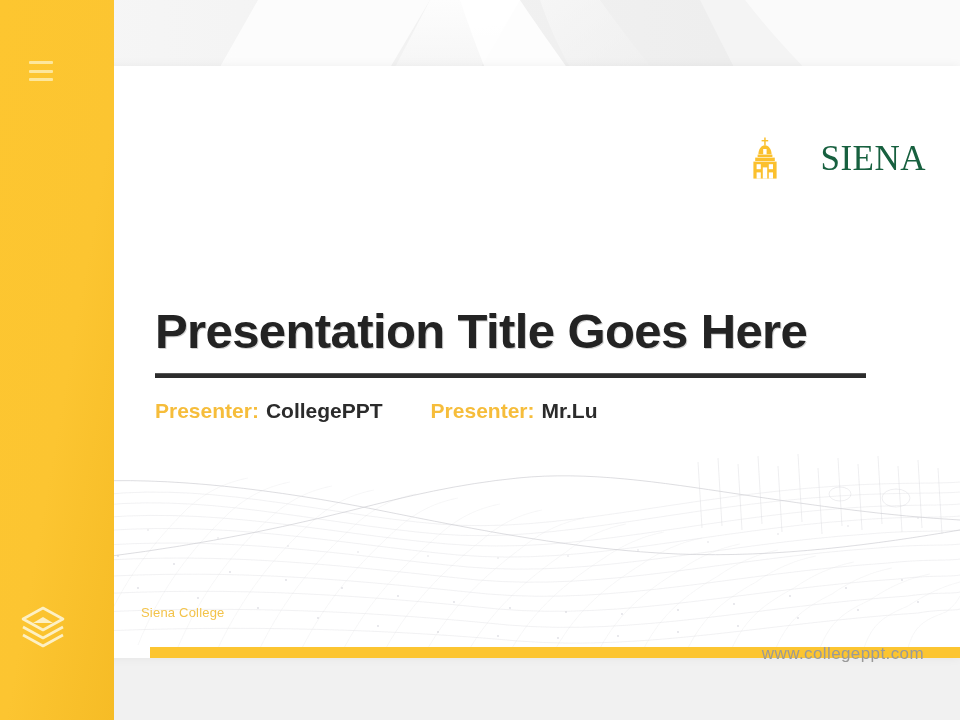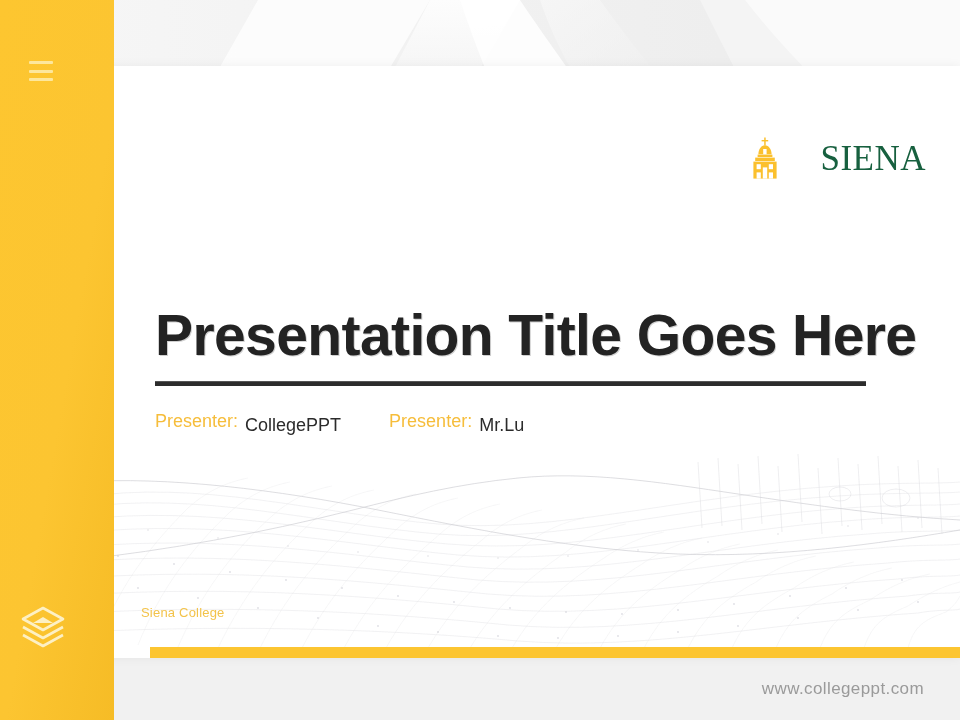--- a/index.html
+++ b/index.html
@@ -99,45 +99,45 @@
   }
 
   
   .title-block {
     position: absolute;
     left: 77px;
     top: 240px;
     width: 712px;
   }
   .slide-title {
-    font-size: 57px;
+    font-size: 49px;
     font-weight: bold;
     color: #232323;
     letter-spacing: -0.6px;
     line-height: 1.04;
     white-space: nowrap;
     text-shadow: 1px 1px 0 rgba(170,170,170,0.55);
   }
   .title-rule {
     margin-top: 16px;
     height: 4px;
     width: 711px;
     background: #2c2c2c;
     border-top: 1px solid #555;
   }
   .meta-row {
     margin-top: 21px;
     display: flex;
-    align-items: center;
-    font-size: 18px;
-    font-weight: normal;
+    align-items: flex-start;
+    font-size: 21px;
+    font-weight: bold;
     white-space: nowrap;
   }
   .meta-key { color: #f6bd3b; }
-  .meta-val { color: #2b2b2b; margin-left: 7px; margin-top: 8px; }
+  .meta-val { color: #2b2b2b; margin-left: 7px; }
   .meta-gap { width: 48px; }
 
   
   .slide-footer-text {
     position: absolute;
     left: 63px;
     bottom: 38px;
     font-size: 13px;
     color: #f3c34a;
     letter-spacing: 0.2px;
@@ -150,21 +150,21 @@
     bottom: 0;
     width: 810px;
     height: 11px;
     background: #fcc531;
   }
 
   
   .site-url {
     position: absolute;
     right: 36px;
-    top: 679px;
+    top: 644px;
     font-size: 17px;
     color: #9a9a9a;
     letter-spacing: 0.4px;
     z-index: 5;
   }
 </style>
 </head>
 <body>
 
 <div id="app">

